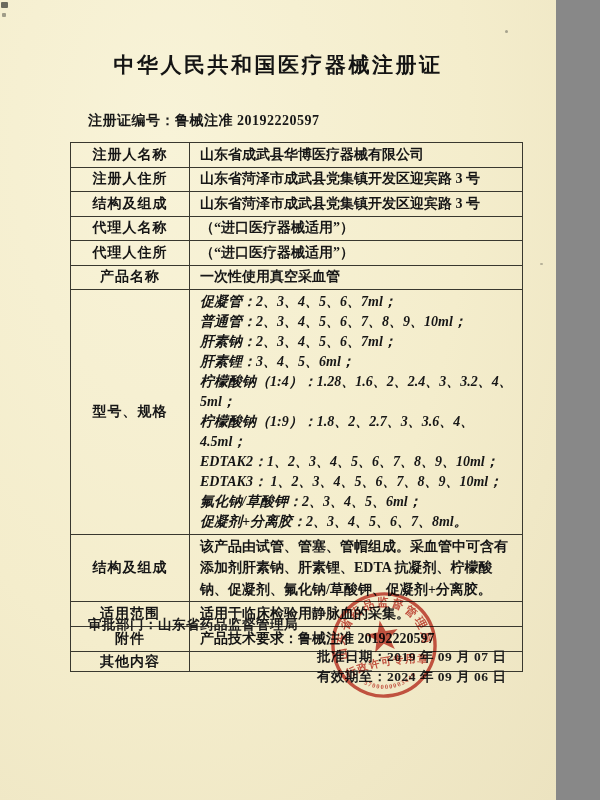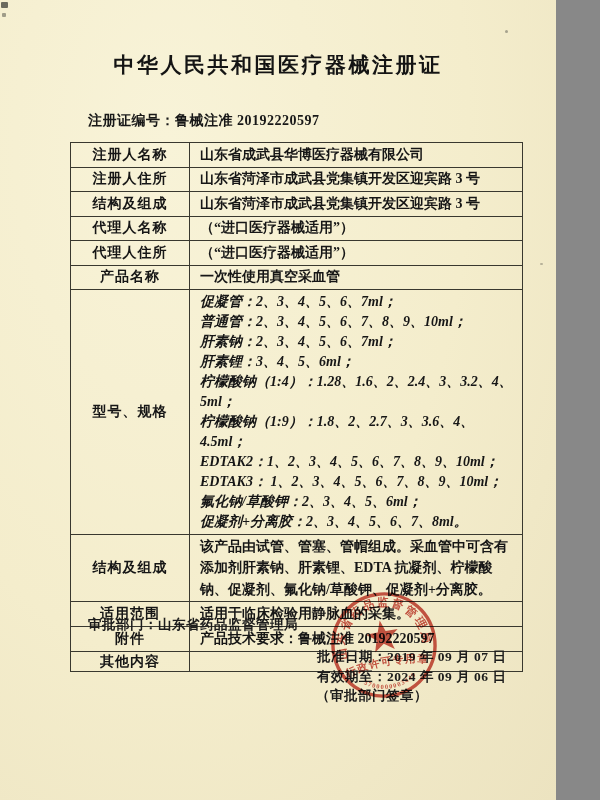--- a/index.html
+++ b/index.html
@@ -122,21 +122,20 @@
       <tr class="r11">
         <td class="lbl">其他内容</td>
         <td class="val"></td>
       </tr>
     </tbody>
   </table>
 
   <div class="foot dept">审批部门：山东省药品监督管理局</div>
   <div class="foot fr1">批准日期：2019 年 09 月 07 日</div>
   <div class="foot fr2">有效期至：2024 年 09 月 06 日</div>
-  <div class="foot fr3">（审批部门签章）</div>
 
   <svg class="seal" viewBox="0 0 150 150" xmlns="http://www.w3.org/2000/svg">
     <defs>
       <path id="arcTop" d="M 38.4 88.3 A 39 39 0 1 1 111.6 88.3" fill="none"></path>
       <path id="arcMid" d="M 28 102 Q 75 88 122 102" fill="none"></path>
       <path id="arcBot" d="M 41.3 103.3 A 44 44 0 0 0 108.7 103.3" fill="none"></path>
     </defs>
     <circle cx="75" cy="75" r="51" fill="none" stroke="#c23b31" stroke-width="3.4"></circle>
     <polygon points="75,50 71,61.5 58.8,61.7 68.5,69.1 65,80.8 75,73.8 85,80.8 81.5,69.1 91.2,61.7 79,61.5" fill="#c23b31"></polygon>
     <text font-size="11.5" fill="#c23b31" letter-spacing="2.2">

